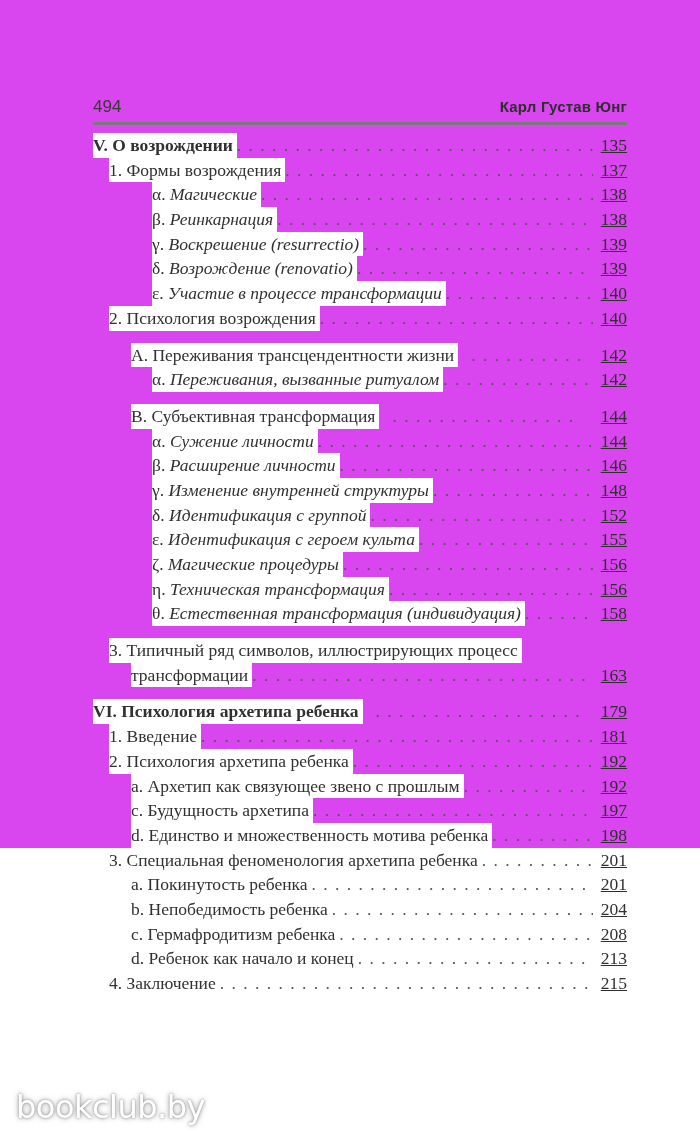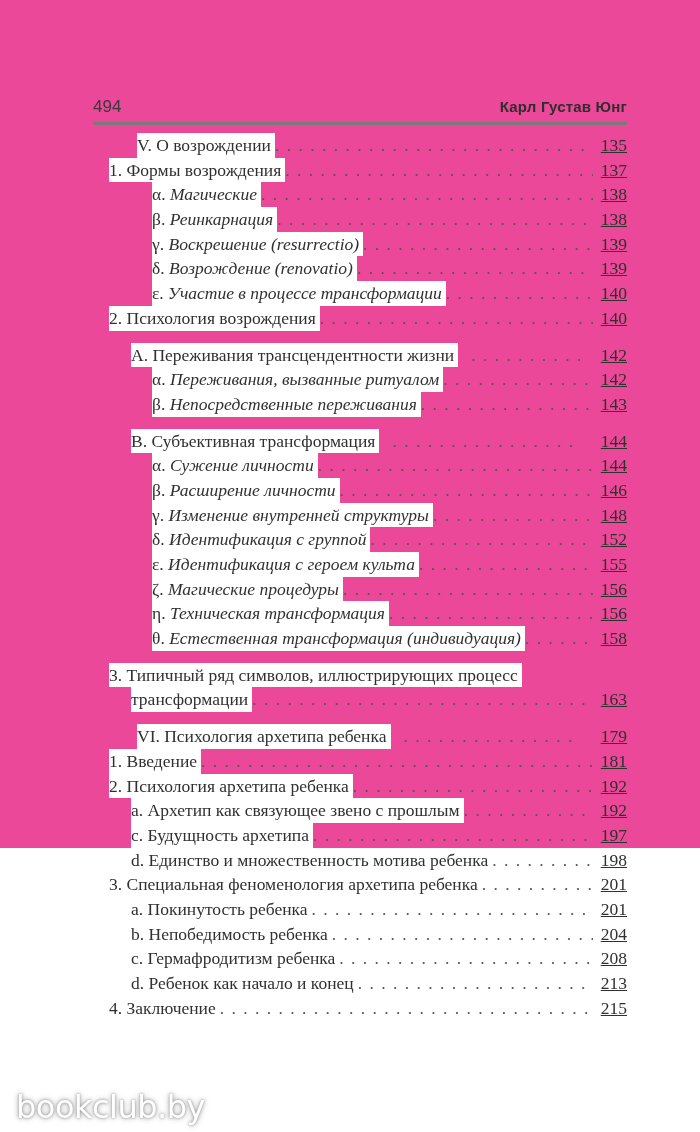--- a/index.html
+++ b/index.html
@@ -1,29 +1,29 @@
 <!DOCTYPE html>
 <html><head>
   <meta charset="utf-8">
   <style>
     html, body { margin: 0; padding: 0; background: #ffffff; }
     body { width: 700px; height: 1132px; position: relative; overflow: hidden; }
-    .page { position: absolute; left: 0; top: 0; width: 700px; height: 848px; background: #ec4899; }
+    .page { position: absolute; left: 0; top: 0; width: 700px; height: 848px; background: #d946ef; }
     .header { position: absolute; left: 93px; top: 97px; width: 534px; height: 22px; }
     .header .pnum { position: absolute; left: 0; top: 0; font-family: "Liberation Sans", sans-serif; font-size: 17px; color: #3a3a3a; }
     .header .author { position: absolute; right: 0; top: 1px; font-family: "Liberation Sans", sans-serif; font-size: 15px; font-weight: bold; color: #2e2e2e; letter-spacing: 0.2px; }
     .rule { position: absolute; left: 93px; top: 122px; width: 534px; height: 3px; background: #7a7a7a; }
     .toc { position: absolute; left: 93px; top: 133px; width: 534px; font-family: "Liberation Serif", serif; font-size: 17.5px; color: #303030; }
     .row { position: relative; height: 24.7px; line-height: 24.7px; display: flex; align-items: baseline; white-space: nowrap; }
     .row .label { flex: 0 0 auto; background: #fff; padding-right: 4px; }
     .row .label .mark { font-style: normal; }
     .row .leader { flex: 1 1 auto; overflow: hidden; color: #555; letter-spacing: 3.3px; }
     .row .leader::before { content: ". . . . . . . . . . . . . . . . . . . . . . . . . . . . . . . . . . . . . . . . . . . . . . . . . . . . . . . . . . . . . . . . . . . . . . . . . . . . . . ."; letter-spacing: 0; word-spacing: 3px; }
     .row .pg { flex: 0 0 auto; padding-left: 6px; text-align: right; min-width: 28px; text-decoration: underline; }
-    .row.bold .label { font-weight: normal; margin-left: 44px; }
+    .row.bold .label { font-weight: bold; }
     .row.ital .label .txt { font-style: italic; }
     .row.l0 { padding-left: 0; }
     .row.l1 { padding-left: 16px; }
     .row.l2 { padding-left: 38px; }
     .row.l3 { padding-left: 59px; }
     .row.gap { margin-top: 12px; gap: 13px; }
     .row.noleader .leader { visibility: hidden; }
     .watermark { position: absolute; left: 16px; top: 1088px; font-family: "DejaVu Sans", sans-serif; font-size: 32px; color: #ffffff; text-shadow: 0 0 3px #8a8a8a, 0 0 6px #b0b0b0; letter-spacing: -0.5px; }
   </style>
 </head>
@@ -80,25 +80,20 @@
       <div class="row l2 gap">
         <span class="label"><span class="mark">A.</span> <span class="txt">Переживания трансцендентности жизни</span></span>
         <span class="leader"></span>
         <span class="pg">142</span>
       </div>
       <div class="row l3 ital">
         <span class="label"><span class="mark">α.</span> <span class="txt">Переживания, вызванные ритуалом</span></span>
         <span class="leader"></span>
         <span class="pg">142</span>
       </div>
-      <div class="row l3 ital">
-        <span class="label"><span class="mark">β.</span> <span class="txt">Непосредственные переживания</span></span>
-        <span class="leader"></span>
-        <span class="pg">143</span>
-      </div>
       <div class="row l2 gap">
         <span class="label"><span class="mark">B.</span> <span class="txt">Субъективная трансформация</span></span>
         <span class="leader"></span>
         <span class="pg">144</span>
       </div>
       <div class="row l3 ital">
         <span class="label"><span class="mark">α.</span> <span class="txt">Сужение личности</span></span>
         <span class="leader"></span>
         <span class="pg">144</span>
       </div>

